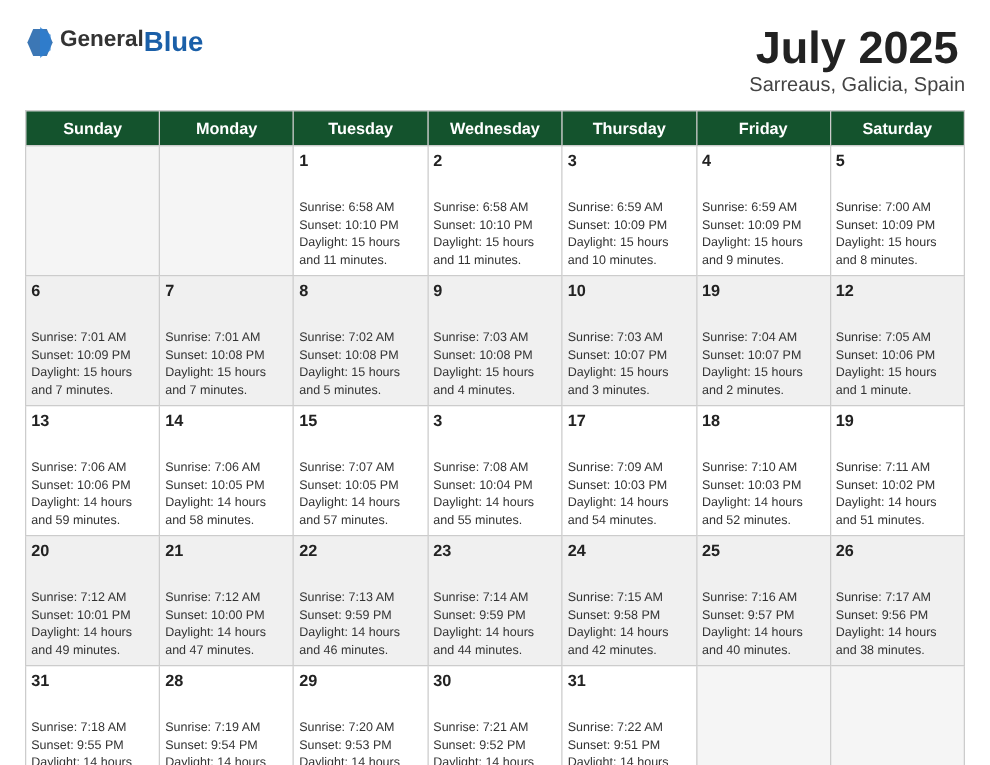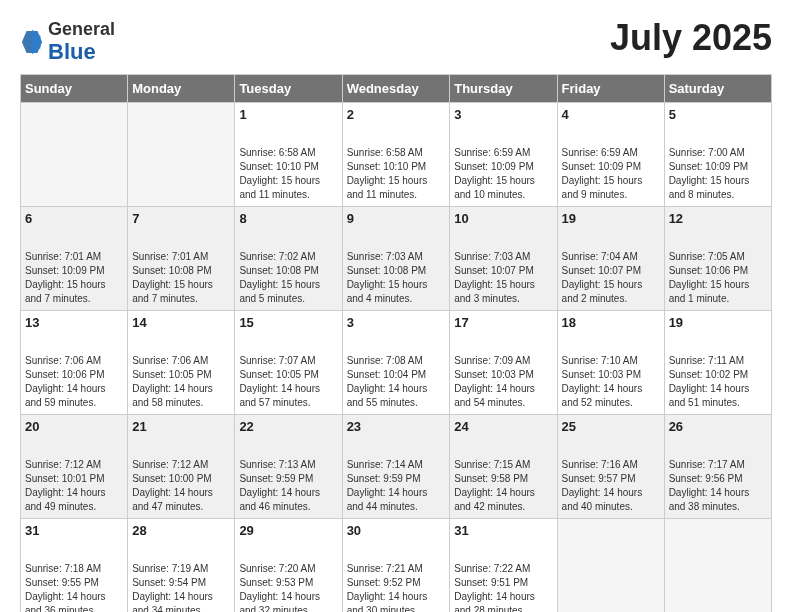--- a/index.html
+++ b/index.html
@@ -15,21 +15,21 @@
       justify-content: space-between;
       align-items: flex-start;
       margin-bottom: 10px;
     }
     .logo {
       display: flex;
       align-items: center;
     }
     .logo-text {
       display: flex;
-      flex-direction: column;
+      flex-direction: row;
       line-height: 1.1;
     }
     .logo-general {
       font-size: 18px;
       font-weight: bold;
       color: #333;
     }
     .logo-blue {
       font-size: 22px;
       font-weight: bold;
@@ -53,26 +53,26 @@
     .location {
       font-size: 16px;
       color: #444;
       margin-top: 4px;
     }
     .calendar {
       width: 100%;
       border-collapse: collapse;
     }
     .calendar th {
-      background: #737373;
+      background: #14532d;
       color: #fff;
       font-size: 13px;
       font-weight: bold;
       padding: 6px 4px;
-      text-align: left;
+      text-align: center;
       border: 1px solid #ccc;
     }
     .calendar td {
       vertical-align: top;
       border: 1px solid #ccc;
       padding: 4px;
       width: 108px;
       min-height: 80px;
       font-size: 10.5px;
       color: #333;
@@ -106,20 +106,21 @@
       <polygon points="8,4 22,4 28,18 22,32 8,32 2,18" fill="#1a5fa8" opacity="0.85"></polygon>
       <polygon points="15,2 26,10 26,26 15,34" fill="#2a7fd4" opacity="0.7"></polygon>
     </svg>
     <div class="logo-text">
       <span class="logo-general">General</span>
       <span class="logo-blue">Blue</span>
     </div>
   </div>
   <div class="title-block">
     <div class="month-year">July 2025</div>
+    <div class="location">Sarreaus, Galicia, Spain</div>
   </div>
 </div>
 
 <table class="calendar">
   <thead>
     <tr>
     <th>Sunday</th>
         <th>Monday</th>
         <th>Tuesday</th>
         <th>Wednesday</th>

